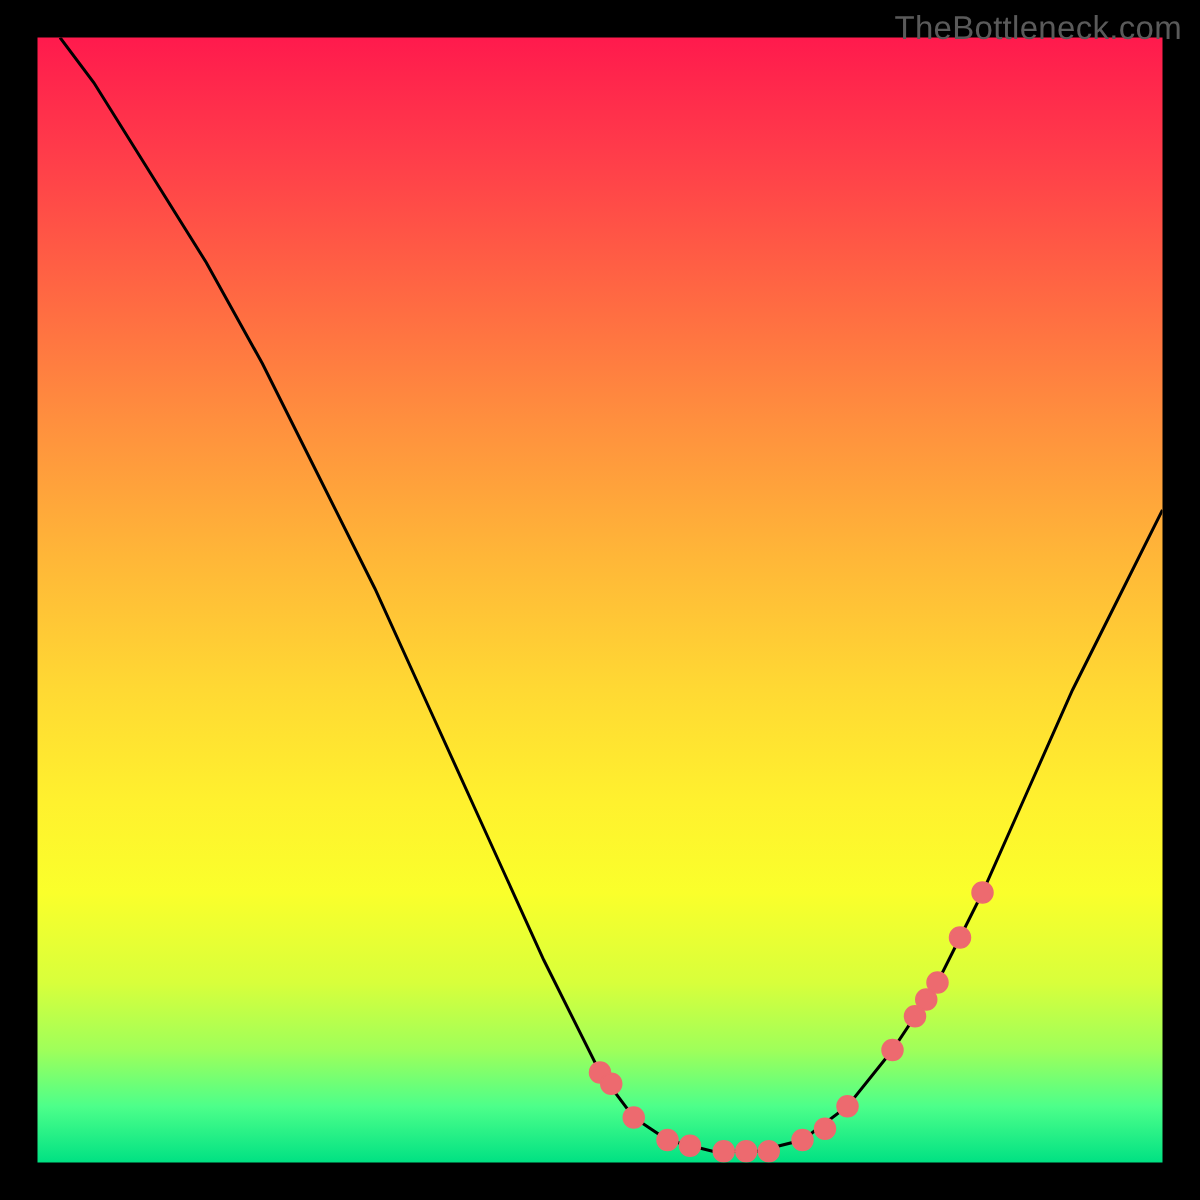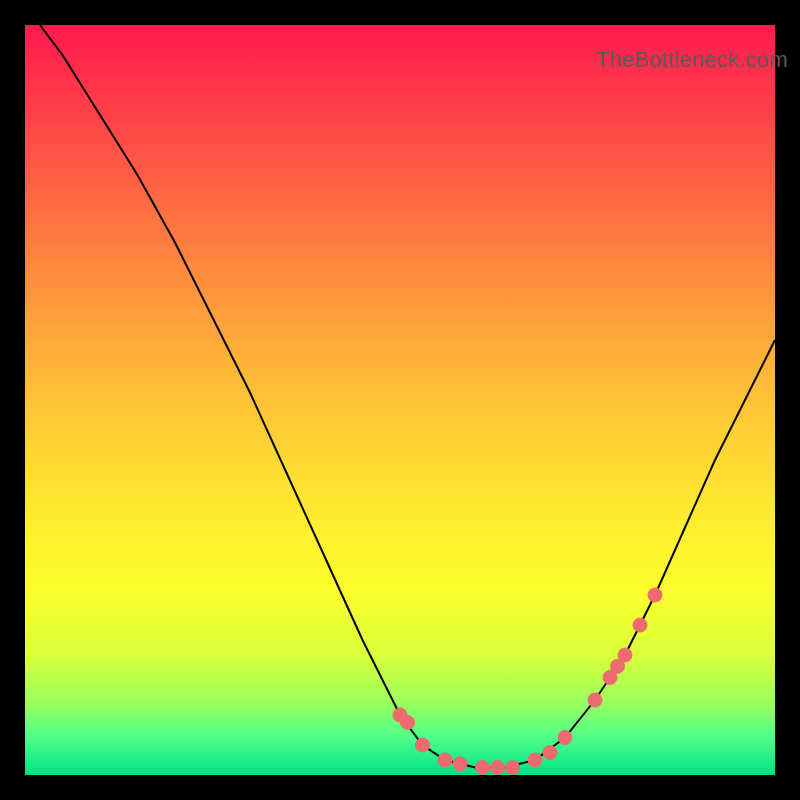--- a/index.html
+++ b/index.html
@@ -34,21 +34,20 @@
   }
   .watermark {
     position: absolute;
     top: 6px;
     right: 12px;
     color: #5a5a5a;
     font-size: 22px;
     font-weight: 500;
     letter-spacing: 0.2px;
     font-family: Arial, Helvetica, sans-serif;
-    margin-top: 41px;
   }
   svg.plot {
     position: absolute;
     left: 0;
     top: 0;
     width: 750px;
     height: 750px;
   }
   .curve {
     fill: none;

